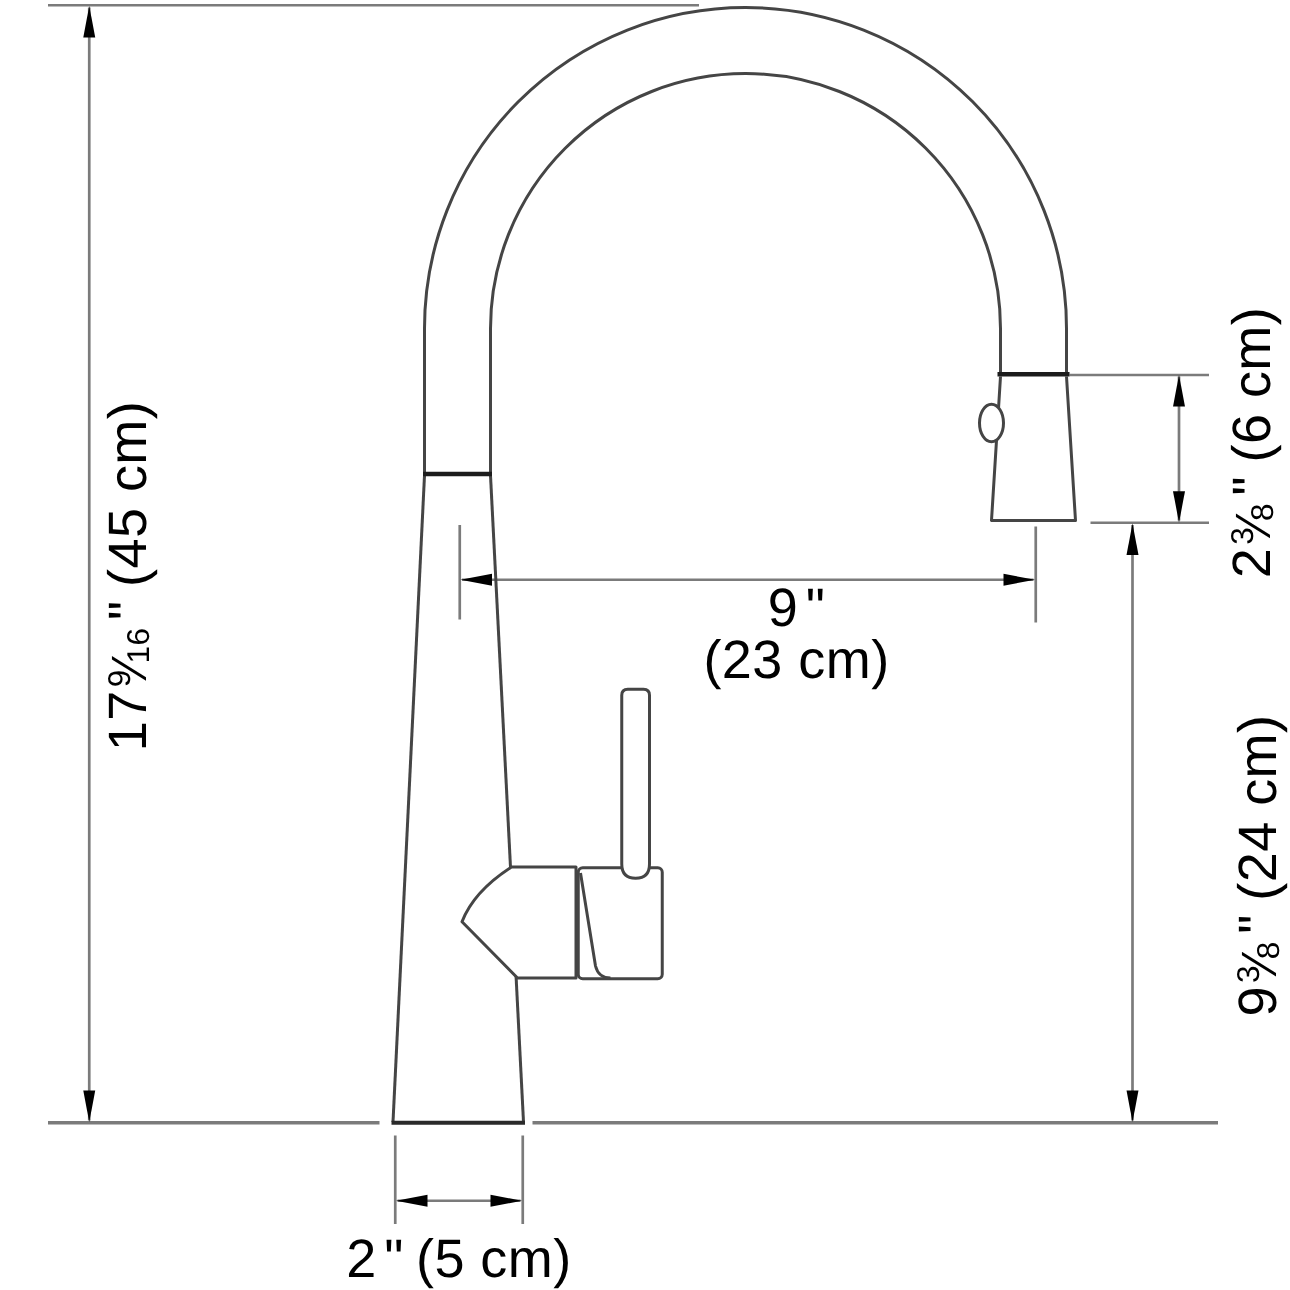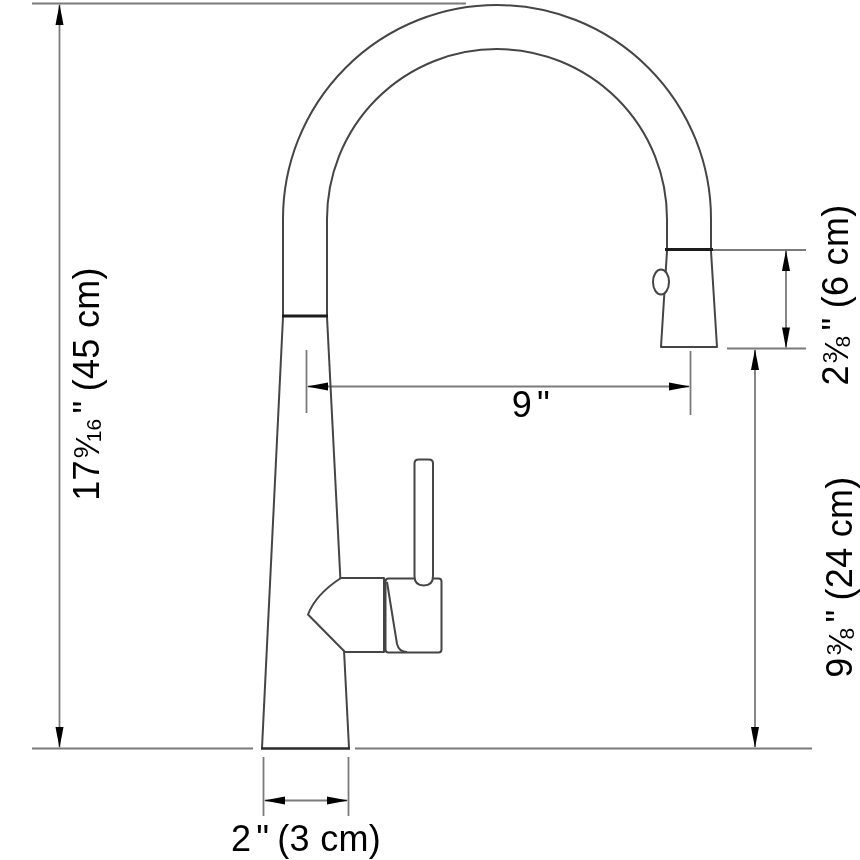--- a/index.html
+++ b/index.html
@@ -103,19 +103,20 @@
   <div class="dim-label rot" style="left:836px; top:295px;">
     <span>2</span><span class="frac-num">3</span><span class="frac-slash">⁄</span><span class="frac-den">8</span><span class="inch">"</span><span class="metric">(6 cm)</span>
   </div>
 
   <div class="dim-label rot" style="left:840px; top:577px;">
     <span>9</span><span class="frac-num">3</span><span class="frac-slash">⁄</span><span class="frac-den">8</span><span class="inch">"</span><span class="metric">(24 cm)</span>
   </div>
 
   <div class="dim-label ctr" style="left:531px; top:387px;">
     <div><span>9</span><span class="inch">"</span></div>
+    <div><span>(23 cm)</span></div>
   </div>
 
   <div class="dim-label ctr" style="left:306px; top:821px;">
-    <span>2</span><span class="inch">"</span><span class="sp">(3 cm)</span>
+    <span>2</span><span class="inch">"</span><span class="sp">(5 cm)</span>
   </div>
 
 </div>
 
 </body></html>

